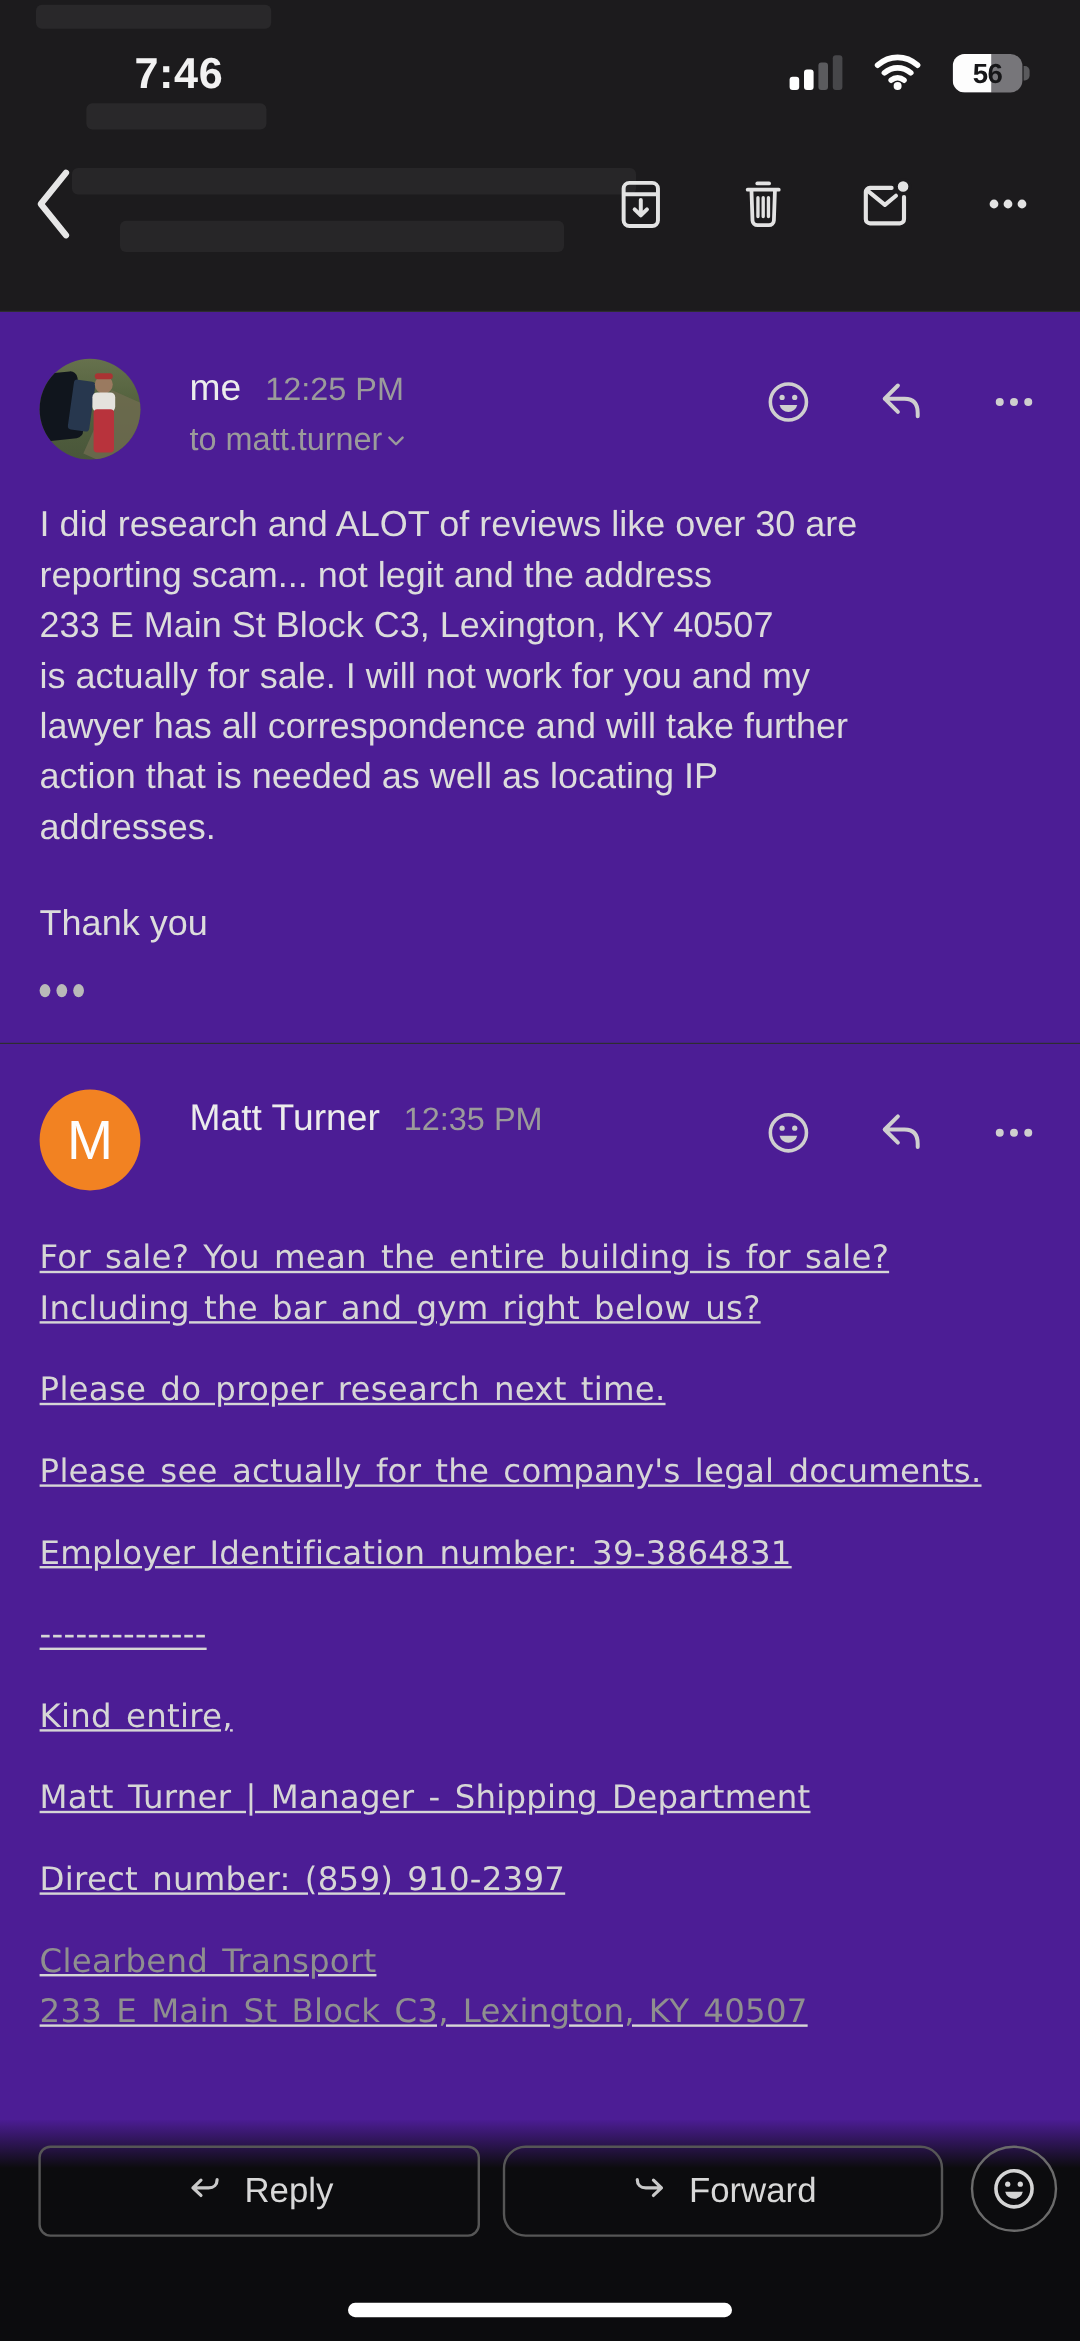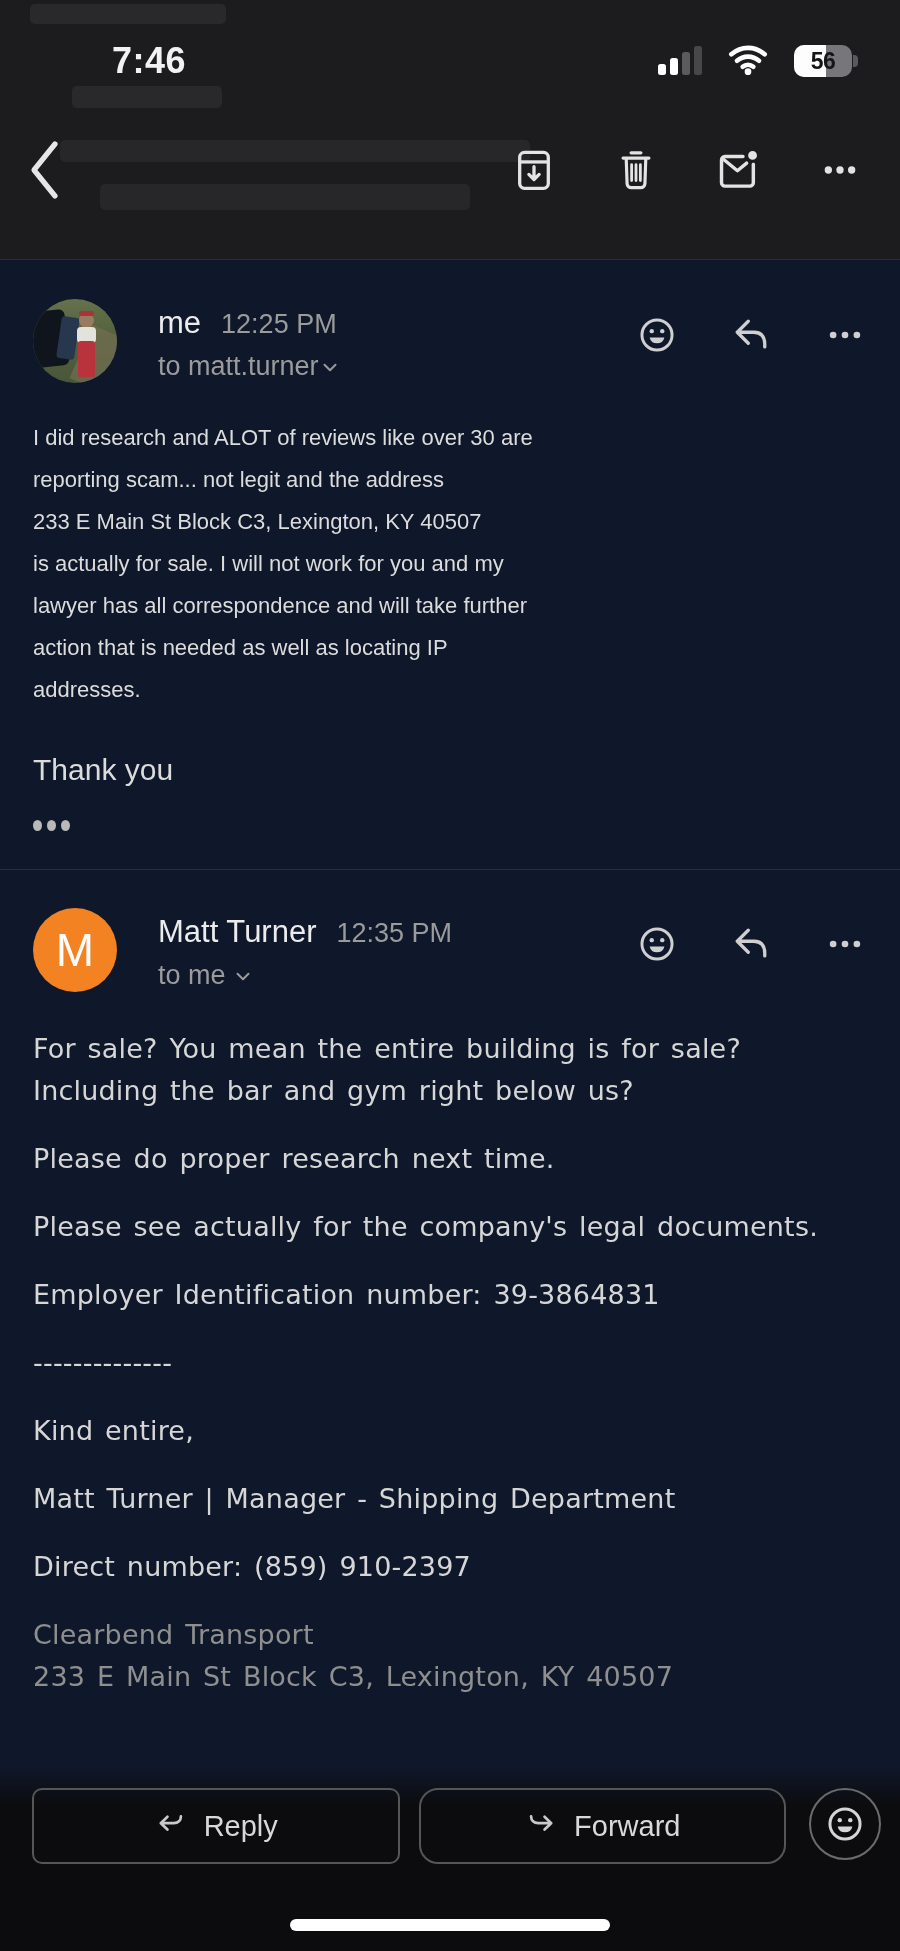--- a/index.html
+++ b/index.html
@@ -1,19 +1,19 @@
 <!DOCTYPE html>
 <html style="--accent-orange: #f28222; --link-blue: #7da3dc;"><head>
 <meta charset="utf-8">
 <style>
   * { margin:0; padding:0; box-sizing:border-box; }
   html,body { background:#000; }
   .screen {
     position:relative; width:900px; height:1951px; overflow:hidden;
-    background:#0f172a; color:#dedede;
+    background:#4c1d95; color:#dedede;
     font-family:"Liberation Sans", sans-serif;
   }
   
   .topbar {
     position:absolute; top:0; left:0; width:900px; height:260px;
     background:#1c1b1d; border-bottom:1px solid #2d2d2f;
   }
   .ghost { position:absolute; background:#ffffff; opacity:0.06; border-radius:5px; }
   .statusbar {
     position:absolute; top:30px; left:0; width:900px; height:62px;
@@ -72,27 +72,27 @@
     color:#fdfdfd; font-size:46px; font-weight:400;
   }
   .head-text { margin-left:41px; padding-top:6px; }
   .head-row1 { display:flex; align-items:baseline; gap:20px; }
   .sender { font-size:31px; font-weight:500; color:#ececec; }
   .msg-time { font-size:27px; color:#9b9b9b; }
   .head-row2 { display:flex; align-items:center; gap:0; margin-top:10px; color:#9b9b9b; font-size:27px; }
   .head-actions { margin-left:auto; display:flex; align-items:center; gap:50px; padding-top:14px; }
   .ha-btn { width:44px; height:44px; display:flex; align-items:center; justify-content:center; }
   .body1 {
-    margin-top:34px; font-size:22px; line-height:42px; color:#dcdcdc; white-space:pre-line;
+    margin-top:34px; font-size:30px; line-height:42px; color:#dcdcdc; white-space:pre-line;
   }
   .closing { margin-top:42px; font-size:30px; color:#dcdcdc; }
   .quote-dots { margin-top:28px; display:flex; gap:5px; width:60px; height:20px; align-items:center; }
   .quote-dots i { width:9px; height:11px; border-radius:50%; background:#b9b9b9; display:block; }
   .divider { margin-top:34px; height:1px; background:#2e2e30; width:900px; margin-left:-33px; }
-  .body2 { margin-top:36px; font-family:"DejaVu Sans", sans-serif; font-size:27px; line-height:42px; color:#d6d6d6; letter-spacing:0.2px; word-spacing:3px; }
+  .body2 { margin-top:36px; font-family:"DejaVu Sans", sans-serif; font-size:27px; line-height:42px; color:#d6d6d6; letter-spacing:0.2px; word-spacing:3px;text-decoration:underline; }
   .body2 p { white-space:pre-line; margin-bottom:26px; }
   .body2 .sig-gray { color:#8f8f8f; margin-bottom:0; }
   a.maillink { color:var(--link-blue,#7da3dc); text-decoration:underline; }
   
   .footer {
     position:absolute; left:0; bottom:0; width:900px; height:185px;
     background:linear-gradient(180deg, rgba(12,12,14,0) 0%, #0c0c0e 22%);
     display:flex; align-items:flex-start; padding:22px 19px 0 32px;
   }
   .act-btn {
@@ -254,26 +254,20 @@
       <div class="divider"></div>
     </div>
 
     <div class="msg">
       <div class="msg-head">
         <div class="avatar avatar-letter">M</div>
         <div class="head-text">
           <div class="head-row1">
             <span class="sender">Matt Turner</span>
             <span class="msg-time">12:35 PM</span>
-          </div>
-          <div class="head-row2">
-            <span>to me</span>
-            <svg width="22" height="22" viewBox="0 0 24 24" style="margin-left:6px;">
-              <path d="M6 9.5 L12 15.5 L18 9.5" stroke="#9b9b9b" stroke-width="2.2" fill="none" stroke-linecap="round" stroke-linejoin="round"></path>
-            </svg>
           </div>
         </div>
         <div class="head-actions">
           <div class="ha-btn">
             <svg width="42" height="42" viewBox="0 0 24 24">
               <circle cx="12" cy="12" r="8.6" stroke="#cfcfcf" stroke-width="1.7" fill="none"></circle>
               <circle cx="9" cy="9.8" r="1.25" fill="#cfcfcf"></circle>
                 <circle cx="15" cy="9.8" r="1.25" fill="#cfcfcf"></circle>
               <path d="M7.8 13.4 a4.3 4.3 0 0 0 8.4 0 z" fill="#cfcfcf"></path>
             </svg>

